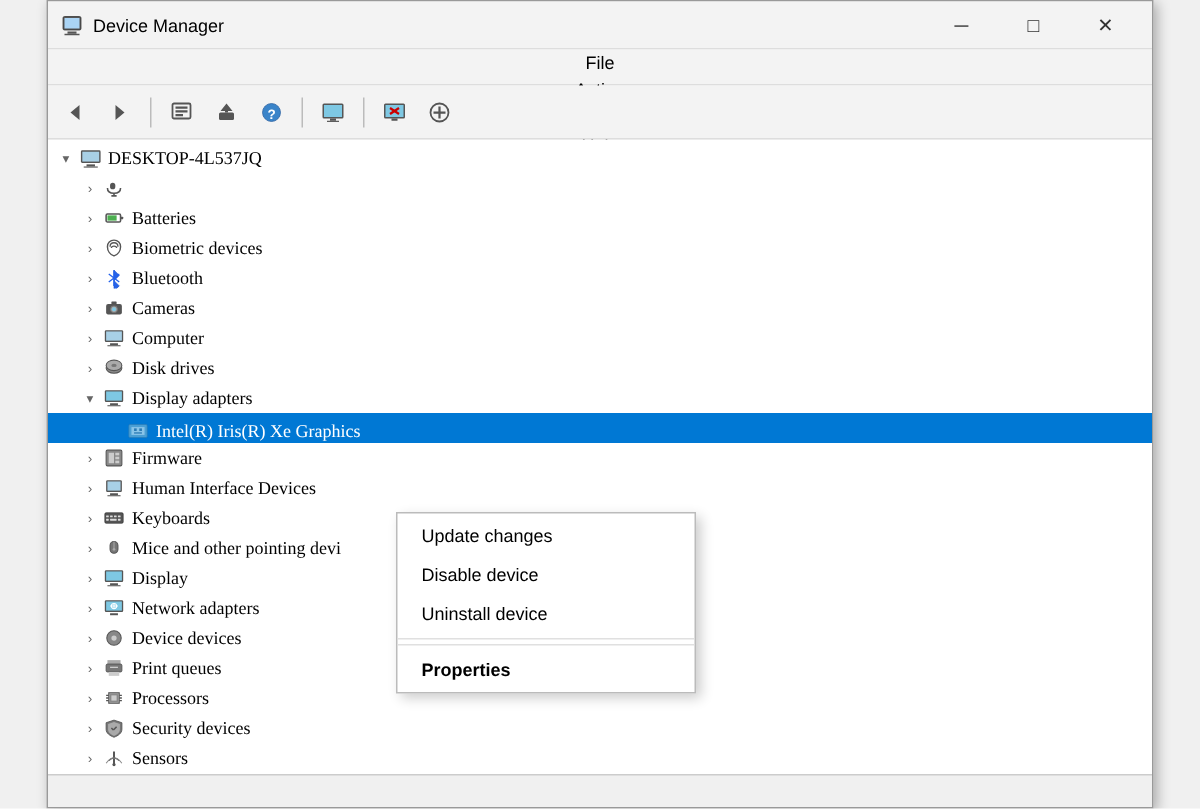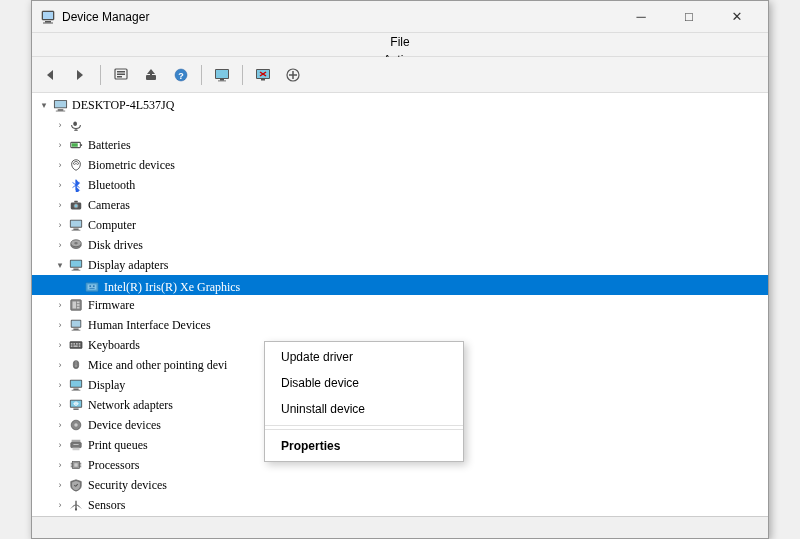--- a/index.html
+++ b/index.html
@@ -572,21 +572,21 @@
         <span class="tree-label">Sensors</span>
       </div>
 
       <div class="tree-item indent-2">
         
         
         
       </div>
 
       <div class="context-menu">
-        <div class="ctx-item">Update driver</div>
+        <div class="ctx-item">Update changes</div>
         <div class="ctx-item">Disable device</div>
         <div class="ctx-item">Uninstall device</div>
         <div class="ctx-sep"></div>
         <div class="ctx-sep"></div>
         <div class="ctx-item bold">Properties</div>
       </div>
 
     </div>
   </div>
 

